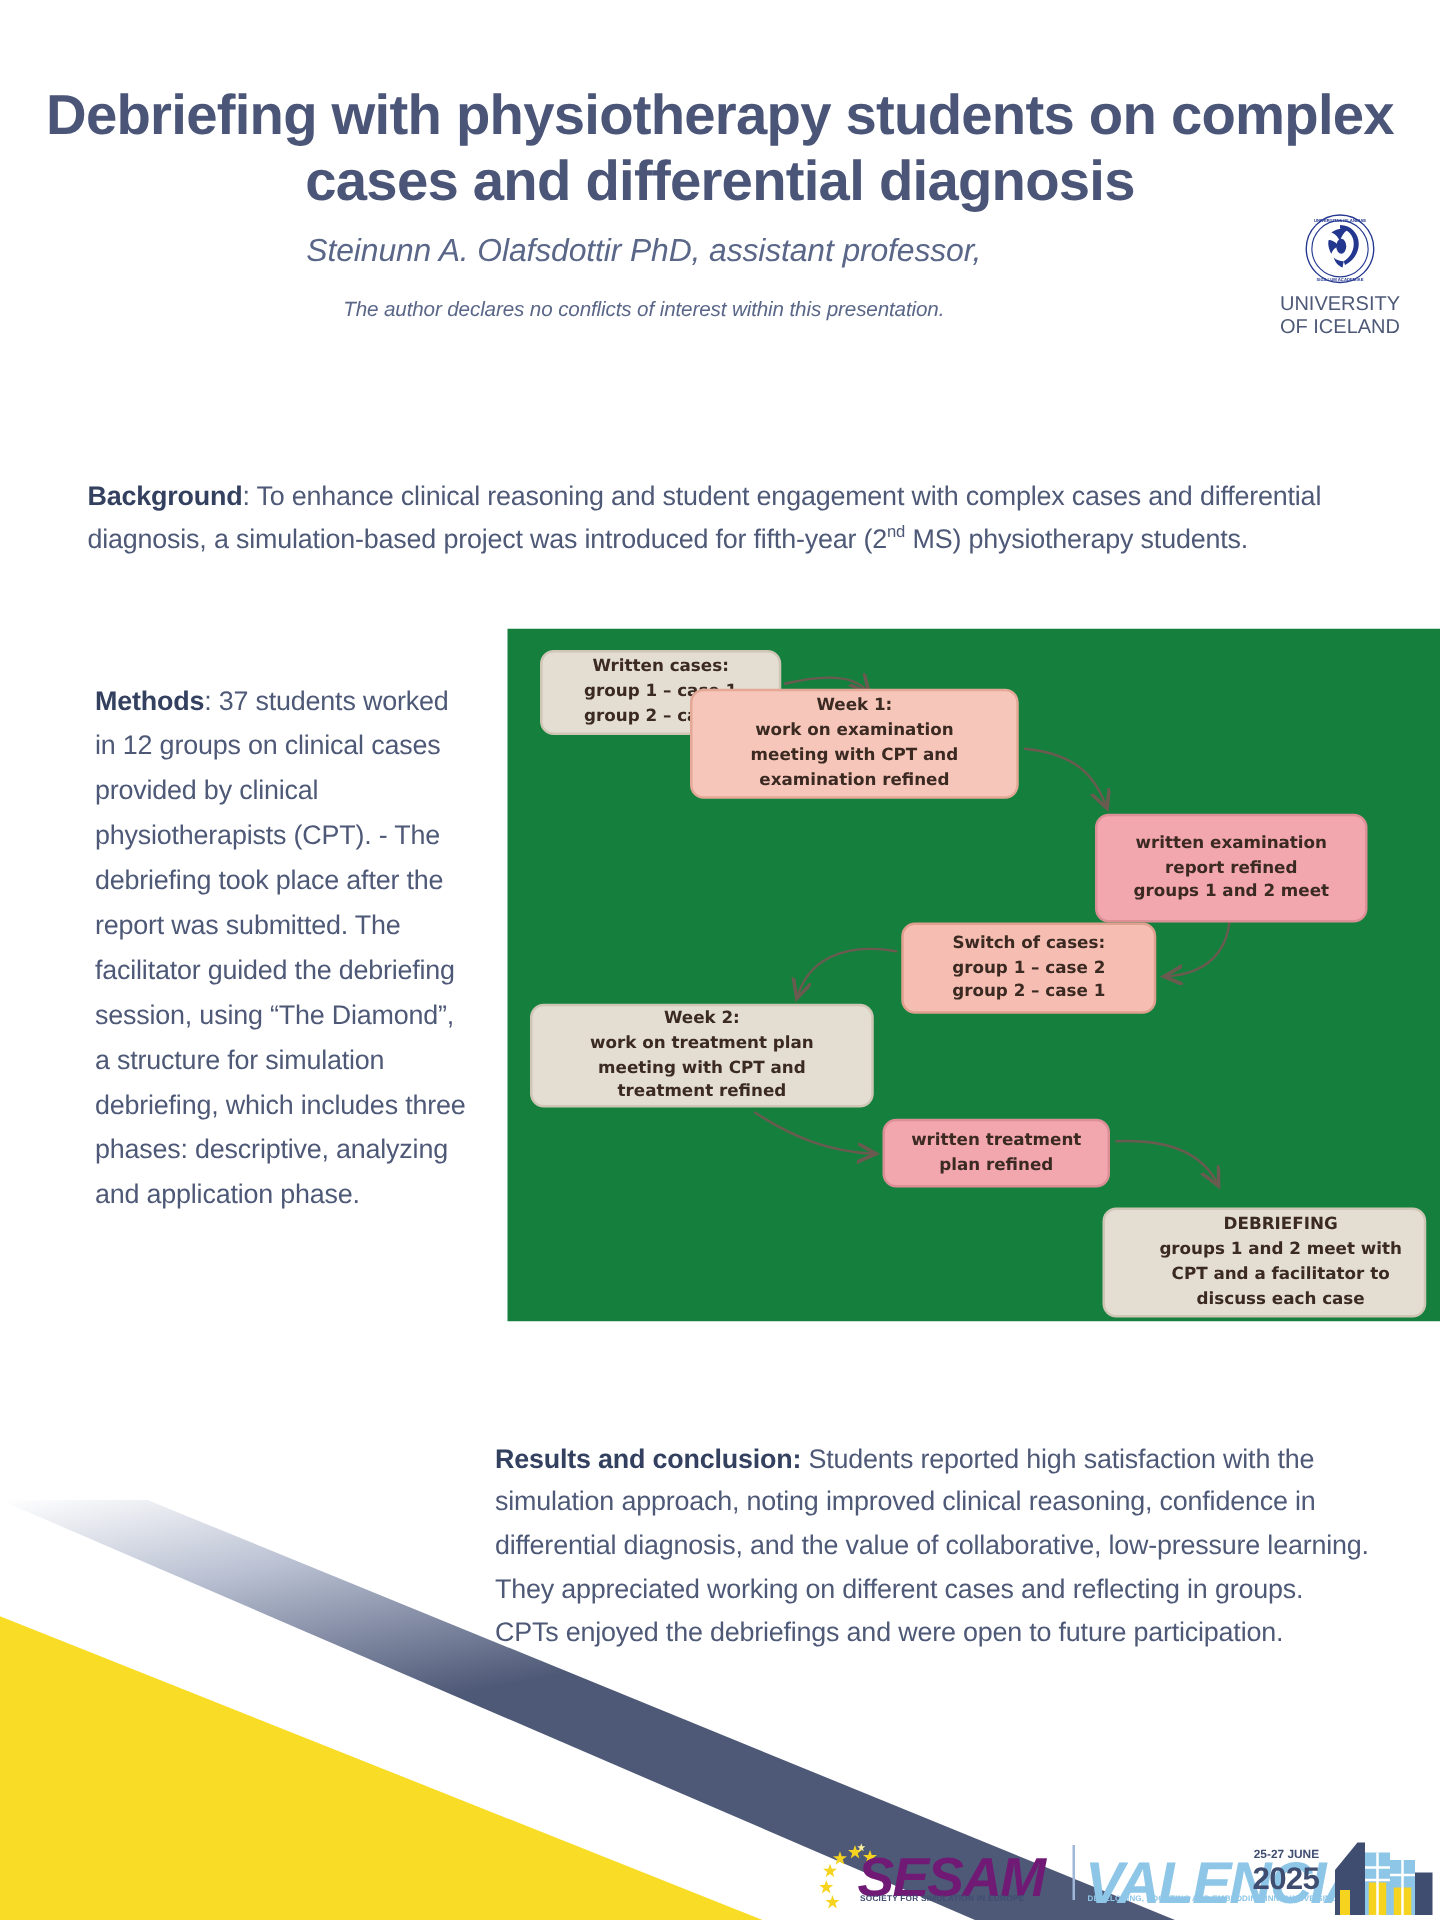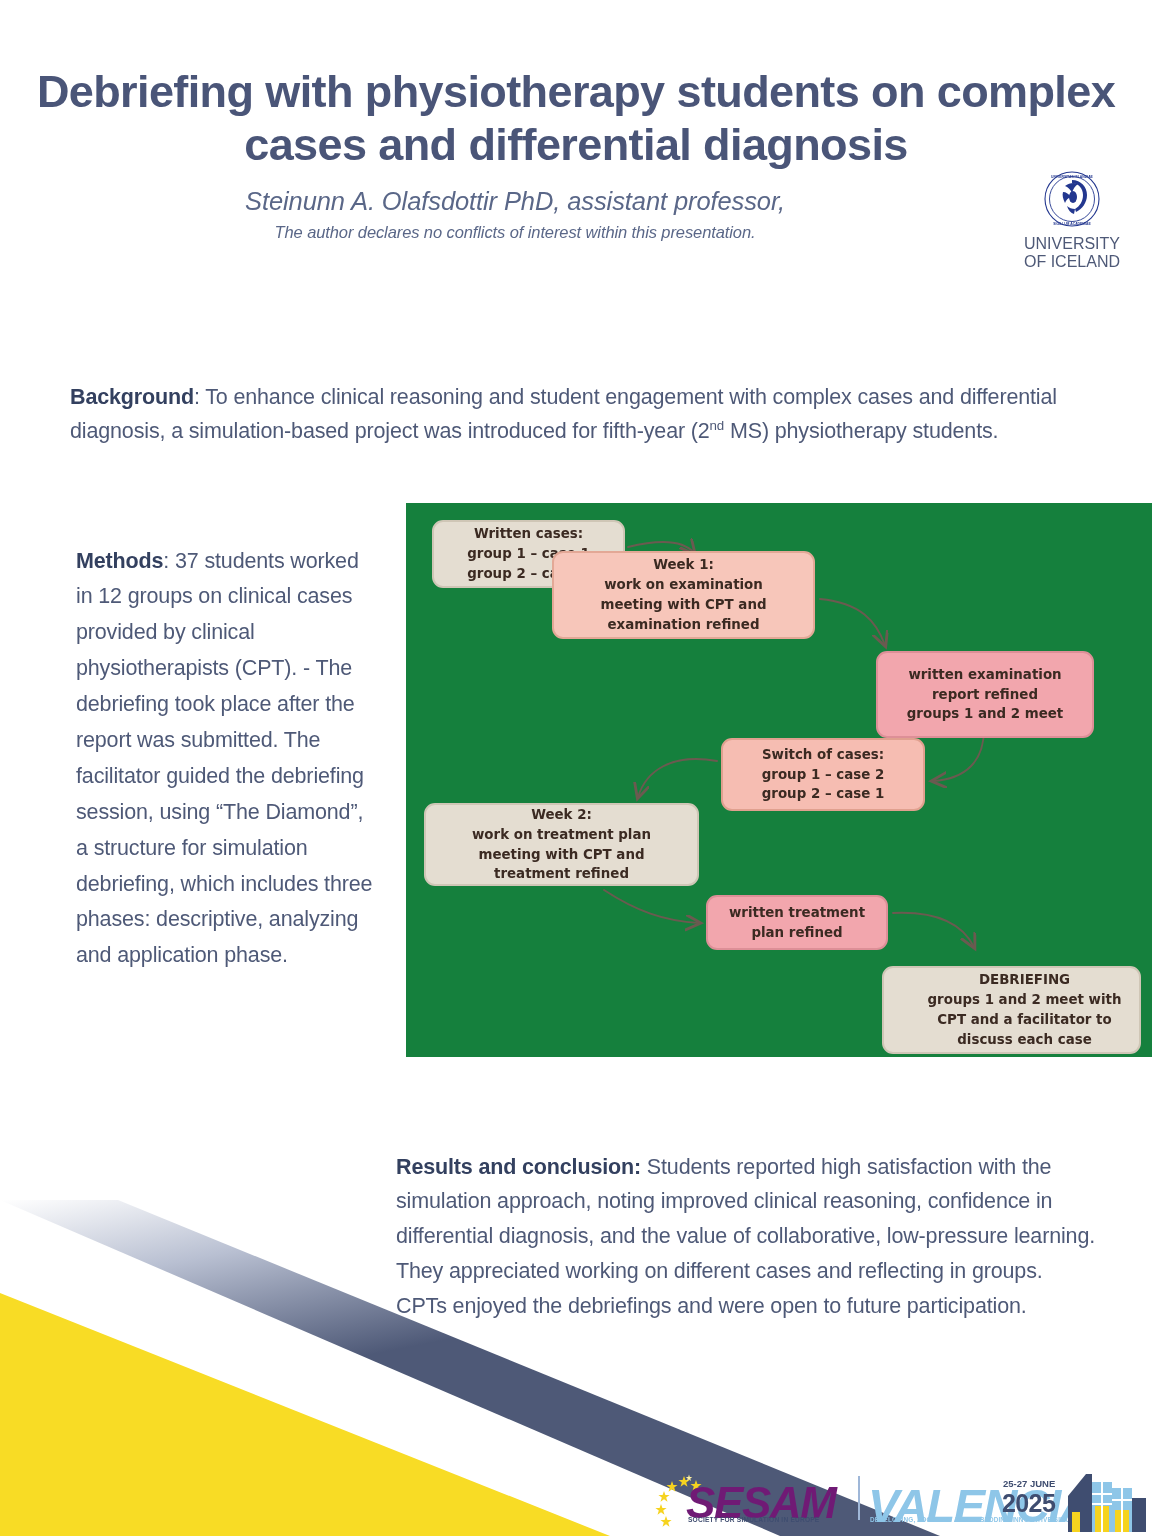--- a/index.html
+++ b/index.html
@@ -35,21 +35,21 @@
     color: #5a6788;
     font-style: italic;
   }
   #author-line-1, #author-line-2 {
     font-size: 25.5px;
     line-height: 1.32;
     font-weight: 400;
     letter-spacing: -0.1px;
   }
   #author-disclaimer {
-    margin-top: 4px;
+    margin-top: 20px;
     font-size: 16.5px;
     letter-spacing: -0.1px;
     color: #5a6788;
   }
 
   
   #uoi-logo {
     position: absolute;
     left: 1000px; top: 170px;
     width: 144px; text-align: center;

